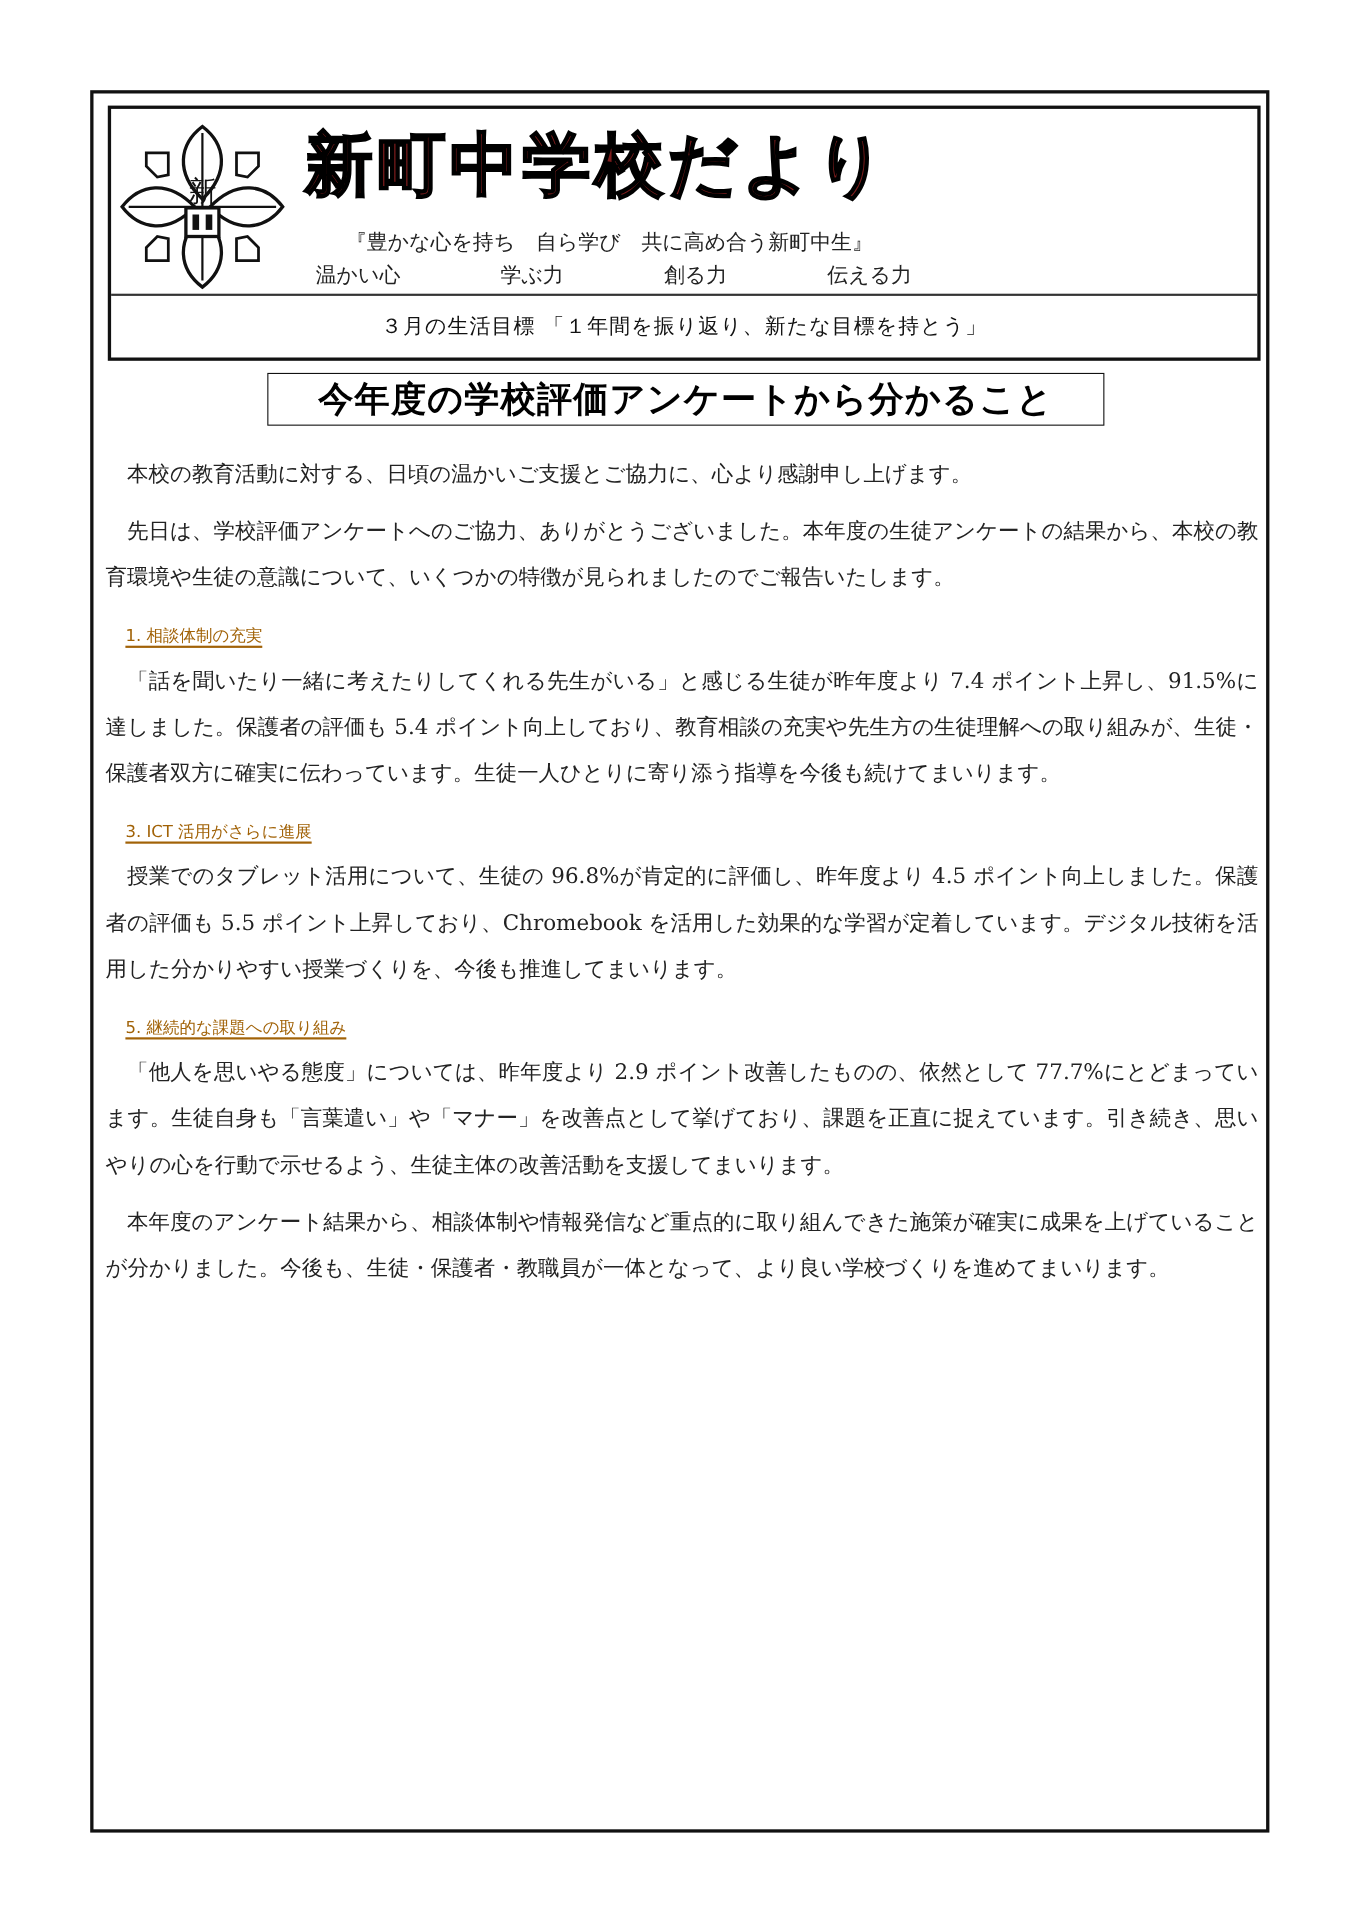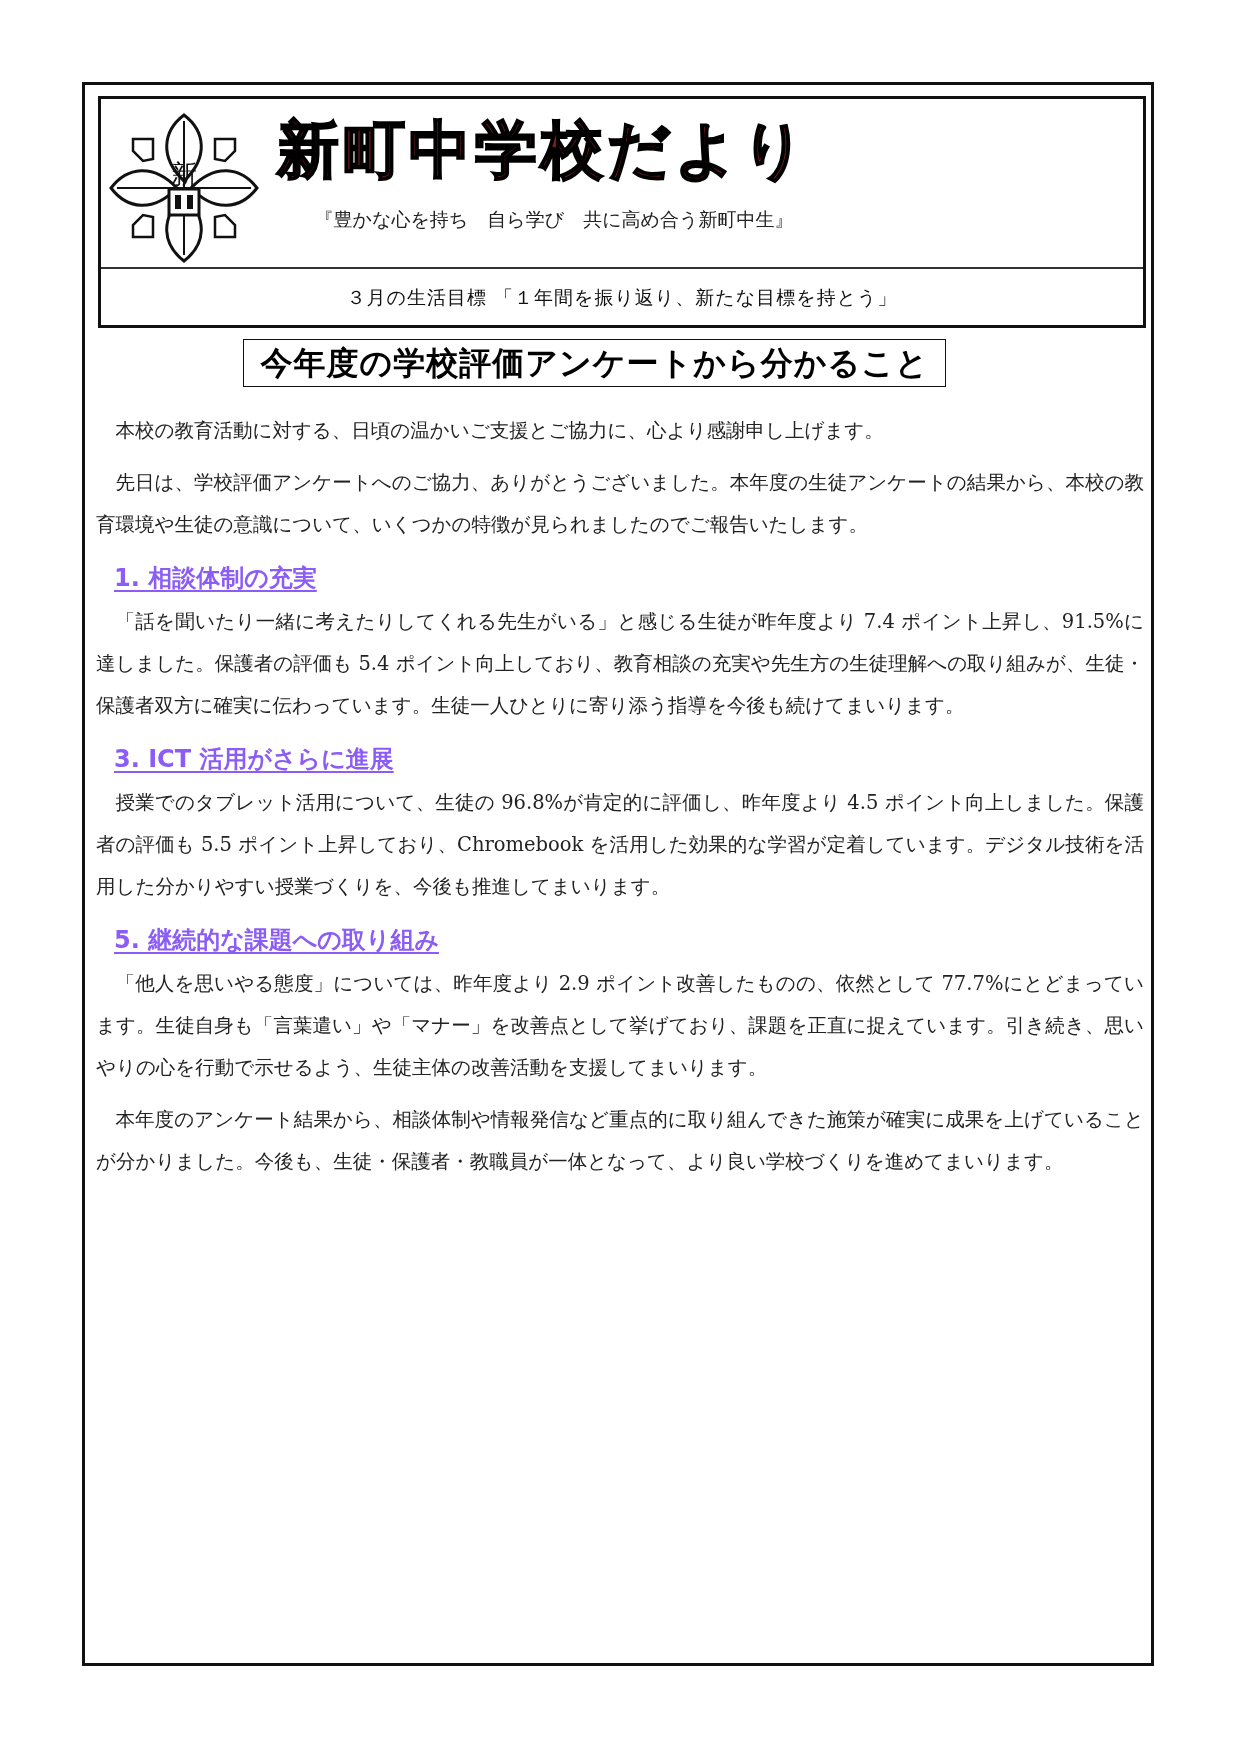--- a/index.html
+++ b/index.html
@@ -20,32 +20,32 @@
   .values { position: absolute; left: 172px; top: 138px; width: 570px; display: flex;
             justify-content: space-between; font-family: "DejaVu Serif", serif; font-size: 19px;
             color: #222; padding: 0 14px; box-sizing: border-box; }
   .issue-col { position: absolute; left: 744px; top: 0; width: 301px; height: 167px;
                border-left: 1.5px solid #333; box-sizing: border-box; text-align: center;
                font-family: "DejaVu Sans", sans-serif; font-size: 19px; color: #111; }
   .issue-col div { position: absolute; left: 0; width: 100%; }
   .goal-row { position: absolute; left: 0; top: 170px; width: 100%; height: 42px;
               text-align: center; line-height: 56px; font-family: "DejaVu Sans", sans-serif;
               font-size: 19px; color: #111; letter-spacing: 1px; }
-  .doc-title { position: absolute; left: 243px; top: 339px; width: 703px; height: 48px;
+  .doc-title { position: absolute; left: 243px; top: 339px; width: 761px; height: 48px;
                border: 1.5px solid #111; box-sizing: border-box; text-align: center;
                font-family: "DejaVu Serif", serif; font-weight: bold; font-size: 32px;
                line-height: 46px; letter-spacing: 1px; color: #000; }
   .content { position: absolute; left: 96px; top: 410px; width: 1048px;
              font-family: "DejaVu Serif", serif; font-size: 19.5px; line-height: 42px;
              color: #222; }
   .para { margin: 0 0 10px 0; text-indent: 1em; text-align: justify; }
   .section-heading { display: inline-block; margin: 4px 0 0 18px; font-family: "DejaVu Sans", sans-serif;
-                     font-weight: bold; font-size: 24px; line-height: 36px;
+                     font-weight: normal; font-size: 15px; line-height: 36px;
                      text-decoration: underline; text-decoration-thickness: 2px;
-                     text-underline-offset: 4px; color: #8b5cf6; }
+                     text-underline-offset: 4px; color: #a16207; }
   .section-body { margin: 0 0 10px 0; text-indent: 1em; text-align: justify; }
   .section { margin-bottom: 4px; }
 </style>
 </head>
 <body>
 
 <div class="page-frame"></div>
 
 <div class="header-box">
   <div class="header-top">
@@ -68,20 +68,26 @@
           <line x1="12" y1="79" x2="146" y2="79"></line>
         </g>
         <rect x="64" y="80" width="30" height="26" fill="#fff" stroke="#111" stroke-width="3"></rect>
         <rect x="70" y="86" width="6" height="14" fill="#111"></rect>
         <rect x="82" y="86" width="6" height="14" fill="#111"></rect>
         <text x="79" y="74" text-anchor="middle" font-size="26" font-family="DejaVu Serif, serif" fill="#111">新</text>
       </svg>
     </div>
     <div class="masthead">新町中学校だより</div>
     <div class="motto">『豊かな心を持ち　自ら学び　共に高め合う新町中生』</div>
+    <div class="values">
+      <span>温かい心</span>
+      <span>学ぶ力</span>
+      <span>創る力</span>
+      <span>伝える力</span>
+    </div>
   </div>
   <div class="goal-row">３月の生活目標 「１年間を振り返り、新たな目標を持とう」</div>
 </div>
 
 <div class="doc-title">今年度の学校評価アンケートから分かること</div>
 
 <div class="content">
   <p class="para">本校の教育活動に対する、日頃の温かいご支援とご協力に、心より感謝申し上げます。</p>
   <p class="para">先日は、学校評価アンケートへのご協力、ありがとうございました。本年度の生徒アンケートの結果から、本校の教育環境や生徒の意識について、いくつかの特徴が見られましたのでご報告いたします。</p>
 

